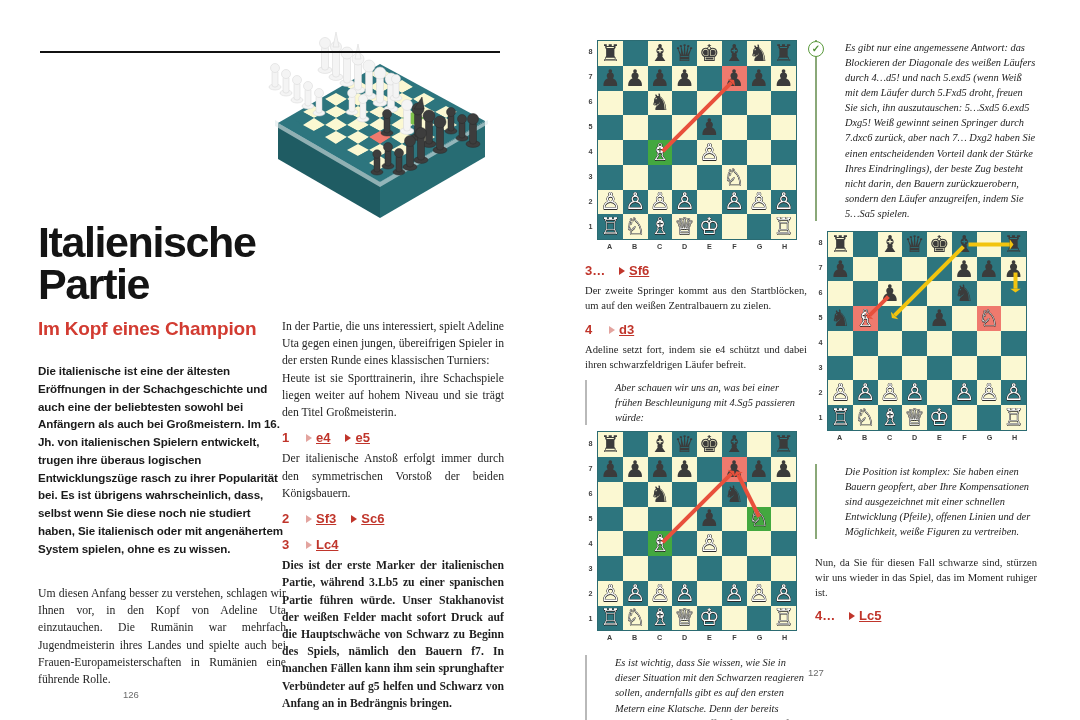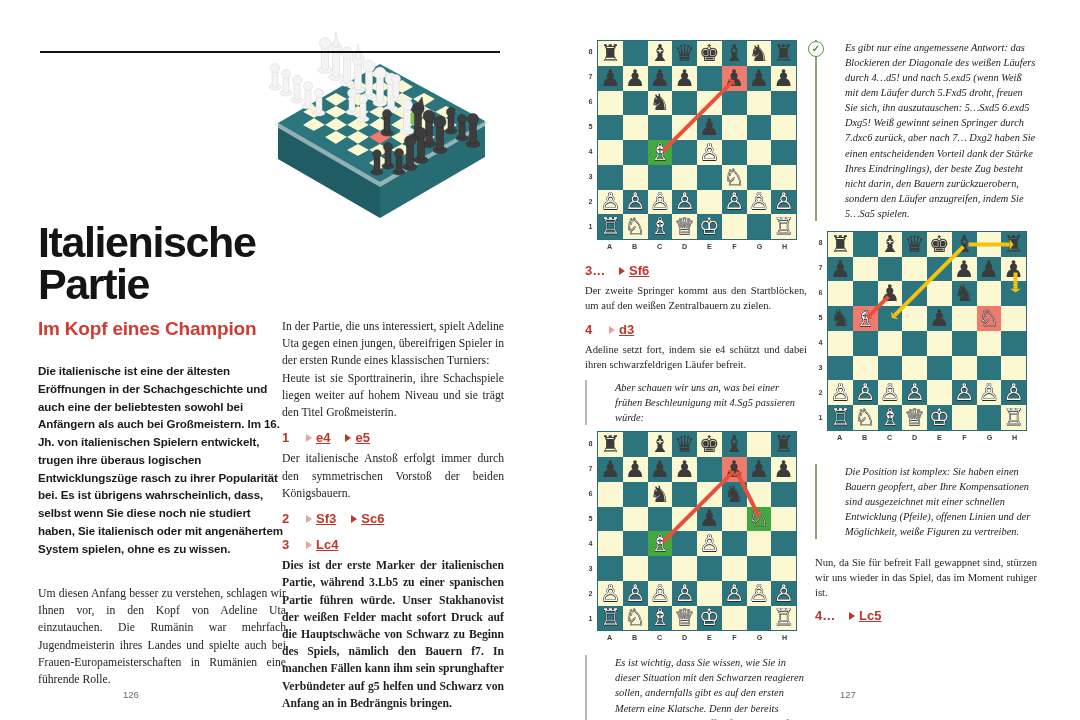--- a/index.html
+++ b/index.html
@@ -982,25 +982,25 @@
               <span style="width: 25px;">G</span>
               <span style="width: 25px;">H</span>
             </div>
           </div>
         </div>
 
       <div class="callout-green" style="margin-top:21px;">
         <span>Die Position ist komplex: Sie haben einen Bauern geopfert, aber Ihre Kompensationen sind ausgezeichnet mit einer schnellen Entwicklung (Pfeile), offenen Linien und der Möglichkeit, weiße Figuren zu vertreiben.</span>
       </div>
 
-      <p style="margin-top:16px;">Nun, da Sie für befreit Fall gewappnet sind, stürzen wir uns wieder in das Spiel, das im Moment ruhiger ist.</p>
+      <p style="margin-top:16px;">Nun, da Sie für diesen Fall schwarze sind, stürzen wir uns wieder in das Spiel, das im Moment ruhiger ist.</p>
 
       <div class="move">
         <span class="num">4…</span>
         <span class="mv-sp"></span>
         <span class="tri-b"></span>
         <span class="b">Lc5</span>
       </div>
     </div>
 
-    <div class="pagenum" style="left:268px; top:689px;margin-left:32px;">127</div>
+    <div class="pagenum" style="left:268px; top:667px;">127</div>
   </div>
 </div>
 
 </body></html>

